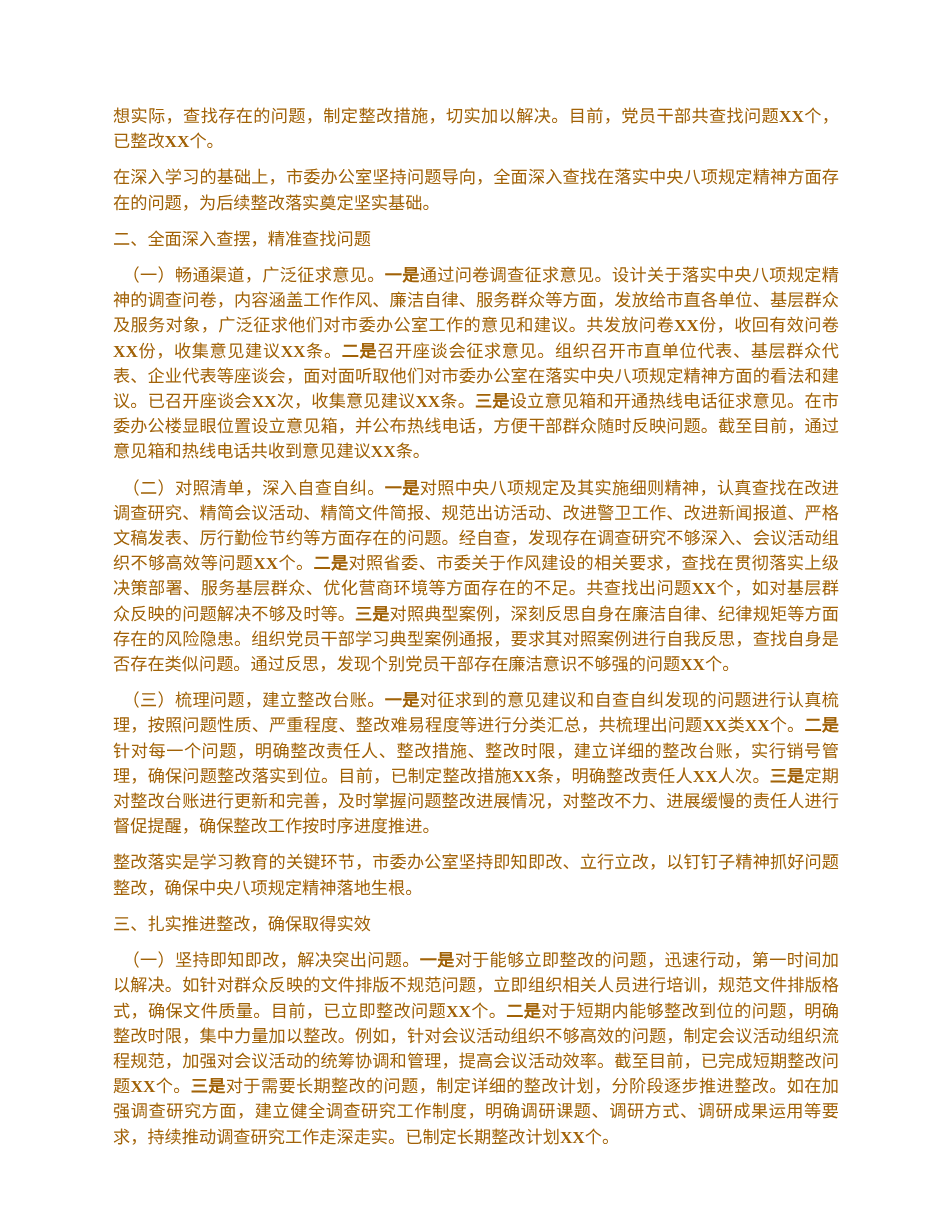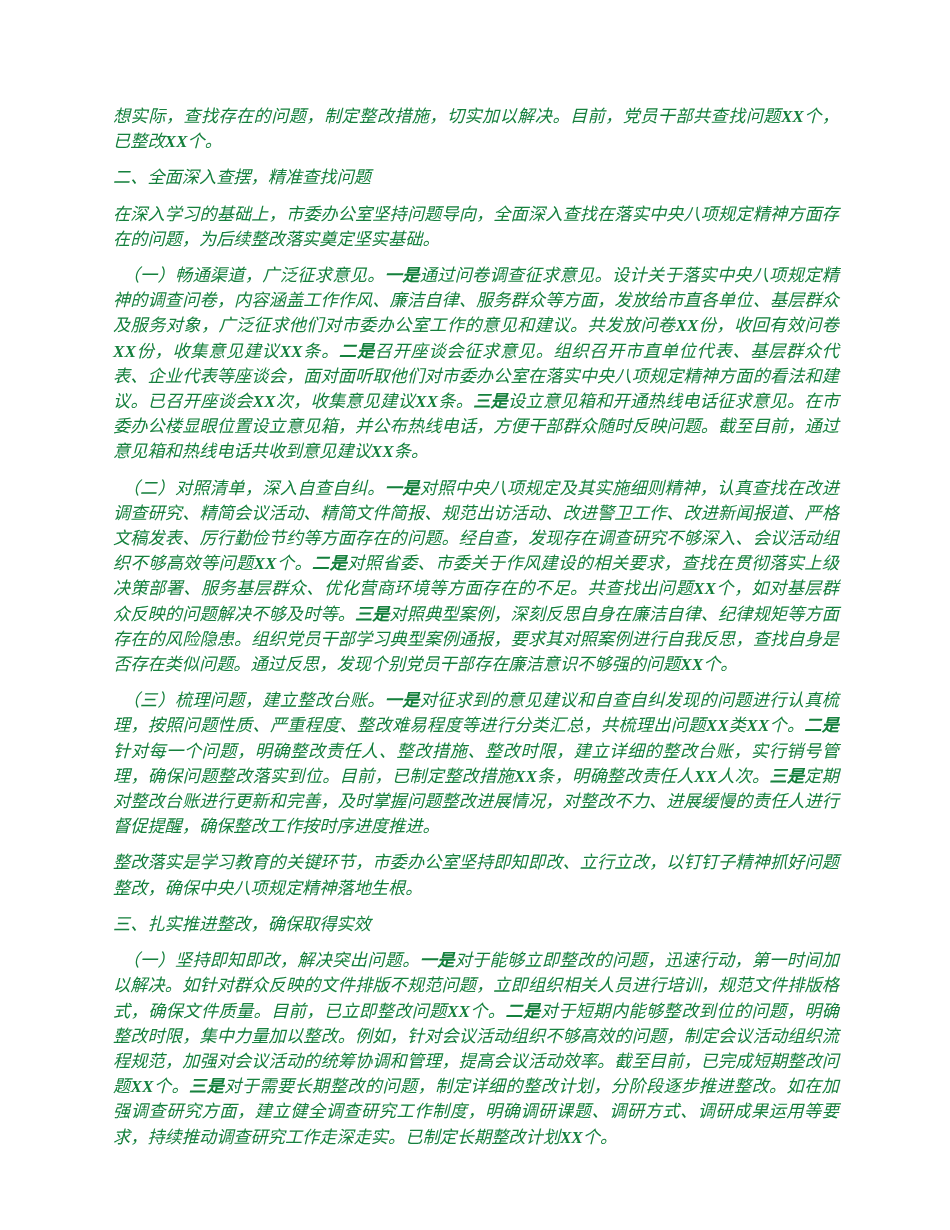--- a/index.html
+++ b/index.html
@@ -24,22 +24,21 @@
     width: 726px;
   }
   .para {
     font-size: 17.2px;
     line-height: 25.2px;
     text-align: justify;
     text-justify: inter-ideograph;
     margin: 0 0 11px 0;
     letter-spacing: 0;
     word-spacing: 0;
-    color: #15803d;
-    font-style: italic;
+    color: #a16207;
   }
   .para:last-child { margin-bottom: 0; }
   
   .flush { text-indent: 0; }
   
   .heading {
     text-indent: 0;
     margin-bottom: 11px;
   }
   
@@ -56,23 +55,23 @@
     margin-top: 40px;
   }
 </style>
 </head>
 <body style="background: rgb(255, 255, 255);">
 
 <div id="page" style="color: rgb(26, 26, 26);">
 
   <p class="para flush">想实际，查找存在的问题，制定整改措施，切实加以解决。目前，党员干部共查找问题<span class="xx">XX</span>个，已整改<span class="xx">XX</span>个。</p>
 
+  <p class="para flush">在深入学习的基础上，市委办公室坚持问题导向，全面深入查找在落实中央八项规定精神方面存在的问题，为后续整改落实奠定坚实基础。</p>
+
   <p class="para heading">二、全面深入查摆，精准查找问题</p>
-
-  <p class="para flush">在深入学习的基础上，市委办公室坚持问题导向，全面深入查找在落实中央八项规定精神方面存在的问题，为后续整改落实奠定坚实基础。</p>
 
   <p class="para sub">（一）畅通渠道，广泛征求意见。<b class="marker">一是</b>通过问卷调查征求意见。设计关于落实中央八项规定精神的调查问卷，内容涵盖工作作风、廉洁自律、服务群众等方面，发放给市直各单位、基层群众及服务对象，广泛征求他们对市委办公室工作的意见和建议。共发放问卷<span class="xx">XX</span>份，收回有效问卷<span class="xx">XX</span>份，收集意见建议<span class="xx">XX</span>条。<b class="marker">二是</b>召开座谈会征求意见。组织召开市直单位代表、基层群众代表、企业代表等座谈会，面对面听取他们对市委办公室在落实中央八项规定精神方面的看法和建议。已召开座谈会<span class="xx">XX</span>次，收集意见建议<span class="xx">XX</span>条。<b class="marker">三是</b>设立意见箱和开通热线电话征求意见。在市委办公楼显眼位置设立意见箱，并公布热线电话，方便干部群众随时反映问题。截至目前，通过意见箱和热线电话共收到意见建议<span class="xx">XX</span>条。</p>
 
   <p class="para sub">（二）对照清单，深入自查自纠。<b class="marker">一是</b>对照中央八项规定及其实施细则精神，认真查找在改进调查研究、精简会议活动、精简文件简报、规范出访活动、改进警卫工作、改进新闻报道、严格文稿发表、厉行勤俭节约等方面存在的问题。经自查，发现存在调查研究不够深入、会议活动组织不够高效等问题<span class="xx">XX</span>个。<b class="marker">二是</b>对照省委、市委关于作风建设的相关要求，查找在贯彻落实上级决策部署、服务基层群众、优化营商环境等方面存在的不足。共查找出问题<span class="xx">XX</span>个，如对基层群众反映的问题解决不够及时等。<b class="marker">三是</b>对照典型案例，深刻反思自身在廉洁自律、纪律规矩等方面存在的风险隐患。组织党员干部学习典型案例通报，要求其对照案例进行自我反思，查找自身是否存在类似问题。通过反思，发现个别党员干部存在廉洁意识不够强的问题<span class="xx">XX</span>个。</p>
 
   <p class="para sub">（三）梳理问题，建立整改台账。<b class="marker">一是</b>对征求到的意见建议和自查自纠发现的问题进行认真梳理，按照问题性质、严重程度、整改难易程度等进行分类汇总，共梳理出问题<span class="xx">XX</span>类<span class="xx">XX</span>个。<b class="marker">二是</b>针对每一个问题，明确整改责任人、整改措施、整改时限，建立详细的整改台账，实行销号管理，确保问题整改落实到位。目前，已制定整改措施<span class="xx">XX</span>条，明确整改责任人<span class="xx">XX</span>人次。<b class="marker">三是</b>定期对整改台账进行更新和完善，及时掌握问题整改进展情况，对整改不力、进展缓慢的责任人进行督促提醒，确保整改工作按时序进度推进。</p>
 
   <p class="para flush">整改落实是学习教育的关键环节，市委办公室坚持即知即改、立行立改，以钉钉子精神抓好问题整改，确保中央八项规定精神落地生根。</p>
 
   <p class="para heading">三、扎实推进整改，确保取得实效</p>

